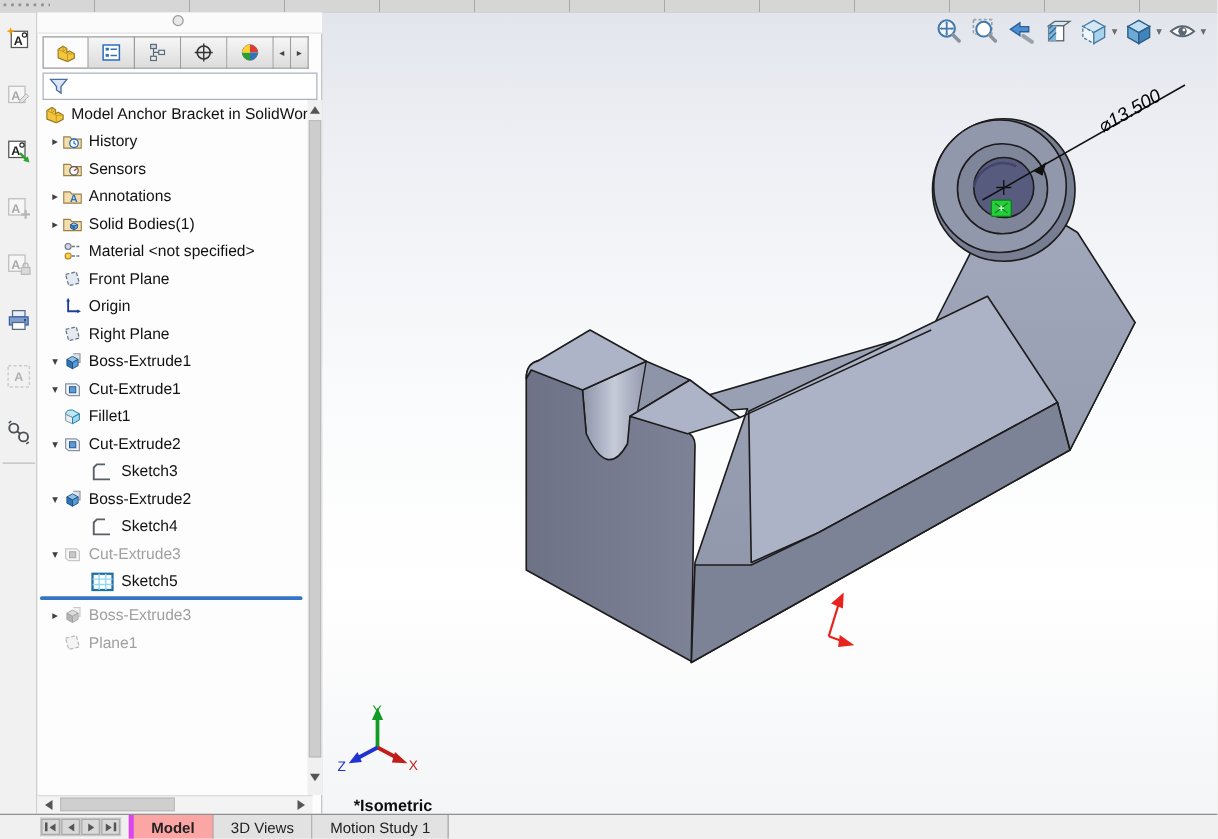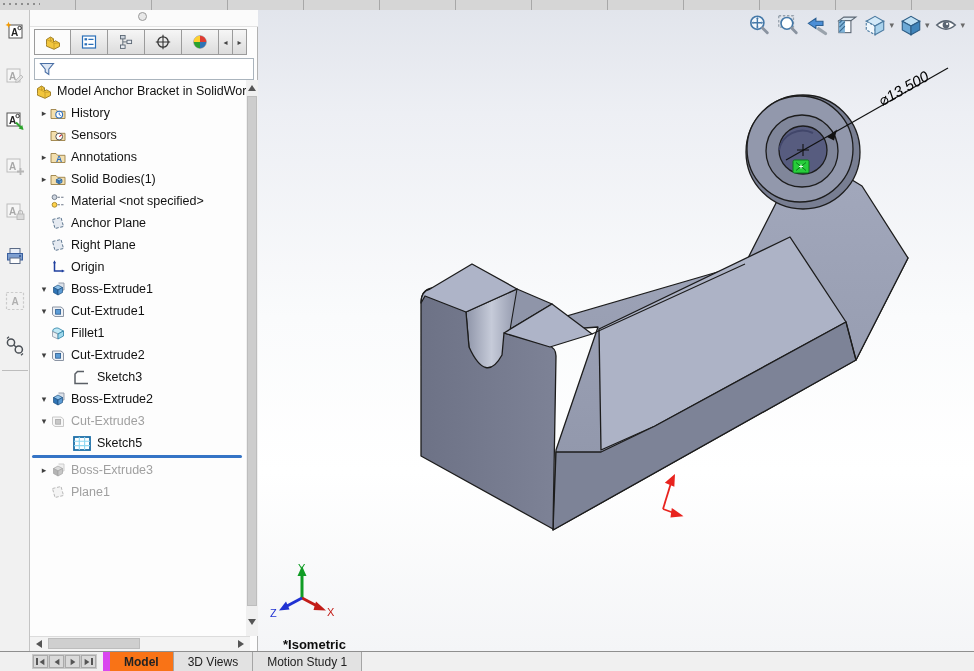--- a/index.html
+++ b/index.html
@@ -69,21 +69,21 @@
   .hu-btn{width:26px;height:26px;display:flex;align-items:center;justify-content:center;border-radius:3px;}
   .hu-caret{font-size:9px;color:#6a6a6a;margin:0 1px 0 -2px;}
   
   #bottom-bar{left:0;top:651px;width:974px;height:20px;background:#f0f0f0;border-top:1px solid #8f8f8f;box-sizing:border-box;}
   #mt-nav{position:absolute;left:32px;top:654px;display:flex;gap:1px;background:#c9c9c9;padding:1px;}
   .mt-btn{width:15px;height:13px;background:#d9d9d9;border:1px solid #aaa;display:flex;align-items:center;justify-content:center;gap:1px;box-sizing:border-box;}
   .mt-btn .bar{width:1.5px;height:7px;background:#555;}
   .mt-btn .tri-left,.mt-btn .tri-right{transform:scale(.8);}
   #mt-tabs{position:absolute;left:103px;top:652px;display:flex;height:19px;}
   .mt-tab{padding:0 14px;display:flex;align-items:center;font-size:12px;color:#222;background:#e2e2e2;border-right:1px solid #a5a5a5;}
-  .mt-tab.active{background:#f97316;font-weight:bold;border-left:7px solid #d946ef;}
+  .mt-tab.active{background:#fca5a5;font-weight:bold;border-left:4px solid #d946ef;}
   text{font-family:"Liberation Sans","DejaVu Sans",sans-serif;}
 </style>
 </head>
 <body>
 
 <svg width="0" height="0" style="position:absolute">
   <defs>
 
     <symbol id="part" viewBox="0 0 16 16">
       <path d="M1.5,10.5 V5.5 L5.5,3 L8.5,4.8 V8 L10.5,6.8 L14.5,9 V12.5 L9,15.3 L1.5,12.2 Z" fill="#f2c63d" stroke="#97771f" stroke-width=".9"></path>
@@ -395,35 +395,35 @@
       <svg class="ic">
         <use href="#material"></use>
       </svg>
       <span class="lab">Material &lt;not specified&gt;</span>
     </div>
     <div class="trow lvl1">
       <span class="arrow" style="visibility: hidden;"></span>
       <svg class="ic">
         <use href="#plane"></use>
       </svg>
-      <span class="lab">Anchor Plane</span>
+      <span class="lab">Front Plane</span>
     </div>
     <div class="trow lvl1">
       <span class="arrow" style="visibility: hidden;"></span>
       <svg class="ic">
+        <use href="#origin"></use>
+      </svg>
+      <span class="lab">Origin</span>
+    </div>
+    <div class="trow lvl1">
+      <span class="arrow" style="visibility: hidden;"></span>
+      <svg class="ic">
         <use href="#plane"></use>
       </svg>
       <span class="lab">Right Plane</span>
-    </div>
-    <div class="trow lvl1">
-      <span class="arrow" style="visibility: hidden;"></span>
-      <svg class="ic">
-        <use href="#origin"></use>
-      </svg>
-      <span class="lab">Origin</span>
     </div>
     <div class="trow lvl1">
       <span class="arrow">▾</span>
       <svg class="ic">
         <use href="#boss-extrude"></use>
       </svg>
       <span class="lab">Boss-Extrude1</span>
     </div>
     <div class="trow lvl1">
       <span class="arrow">▾</span>
@@ -452,20 +452,27 @@
         <use href="#sketch"></use>
       </svg>
       <span class="lab">Sketch3</span>
     </div>
     <div class="trow lvl1">
       <span class="arrow">▾</span>
       <svg class="ic">
         <use href="#boss-extrude"></use>
       </svg>
       <span class="lab">Boss-Extrude2</span>
+    </div>
+    <div class="trow lvl2">
+      <span class="arrow" style="visibility: hidden; width: 34px;"></span>
+      <svg class="ic-sk">
+        <use href="#sketch"></use>
+      </svg>
+      <span class="lab">Sketch4</span>
     </div>
     <div class="trow lvl1 grayed">
       <span class="arrow">▾</span>
       <svg class="ic">
         <use href="#cut-extrude"></use>
       </svg>
       <span class="lab">Cut-Extrude3</span>
     </div>
     <div class="trow lvl2 active">
       <span class="arrow" style="visibility: hidden; width: 34px;"></span>

